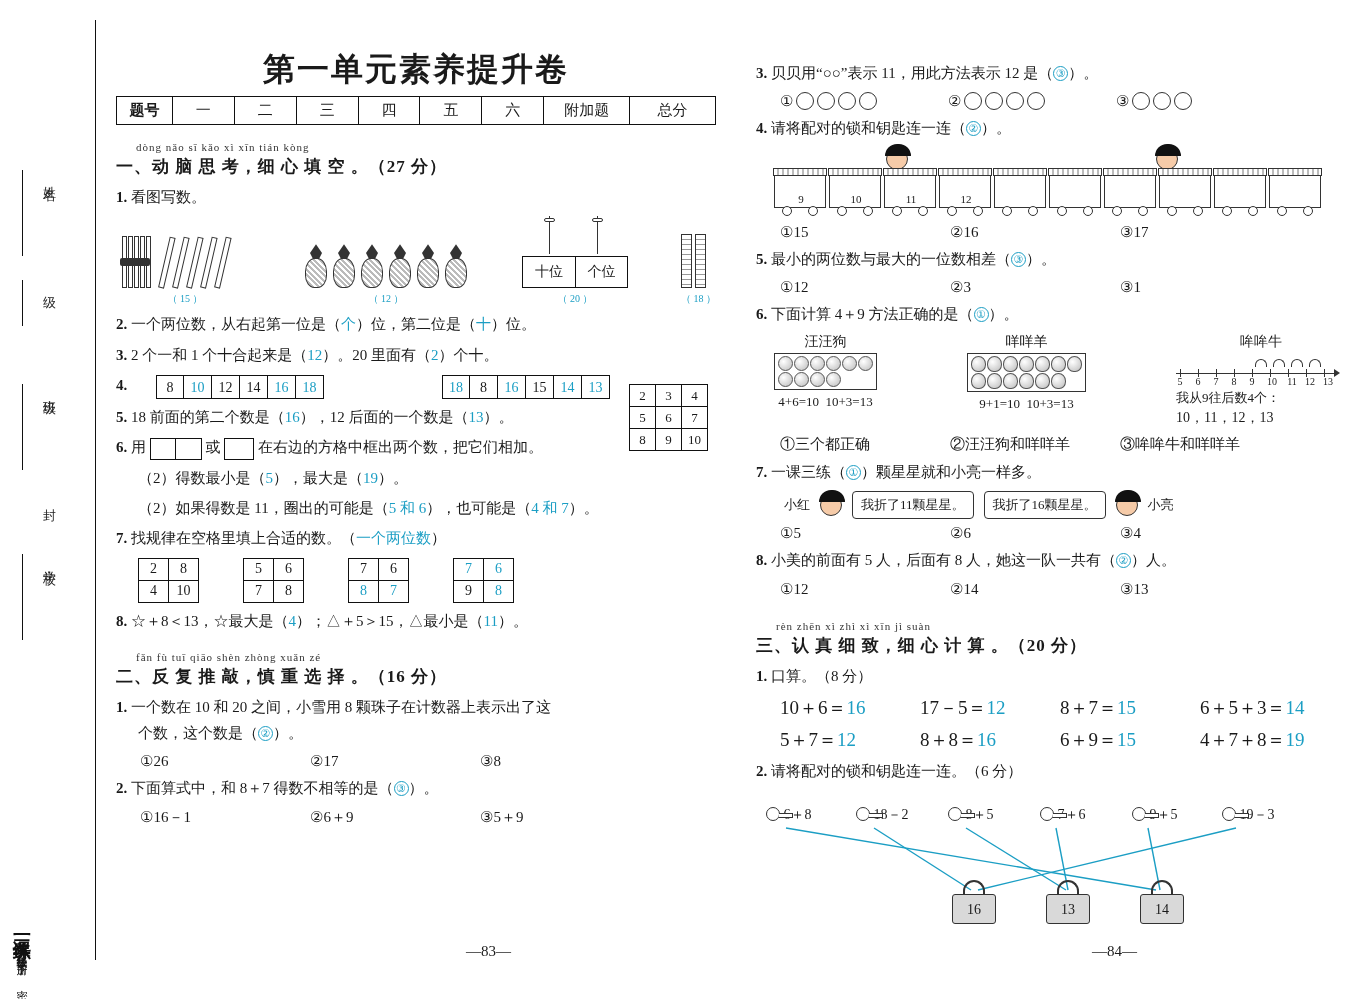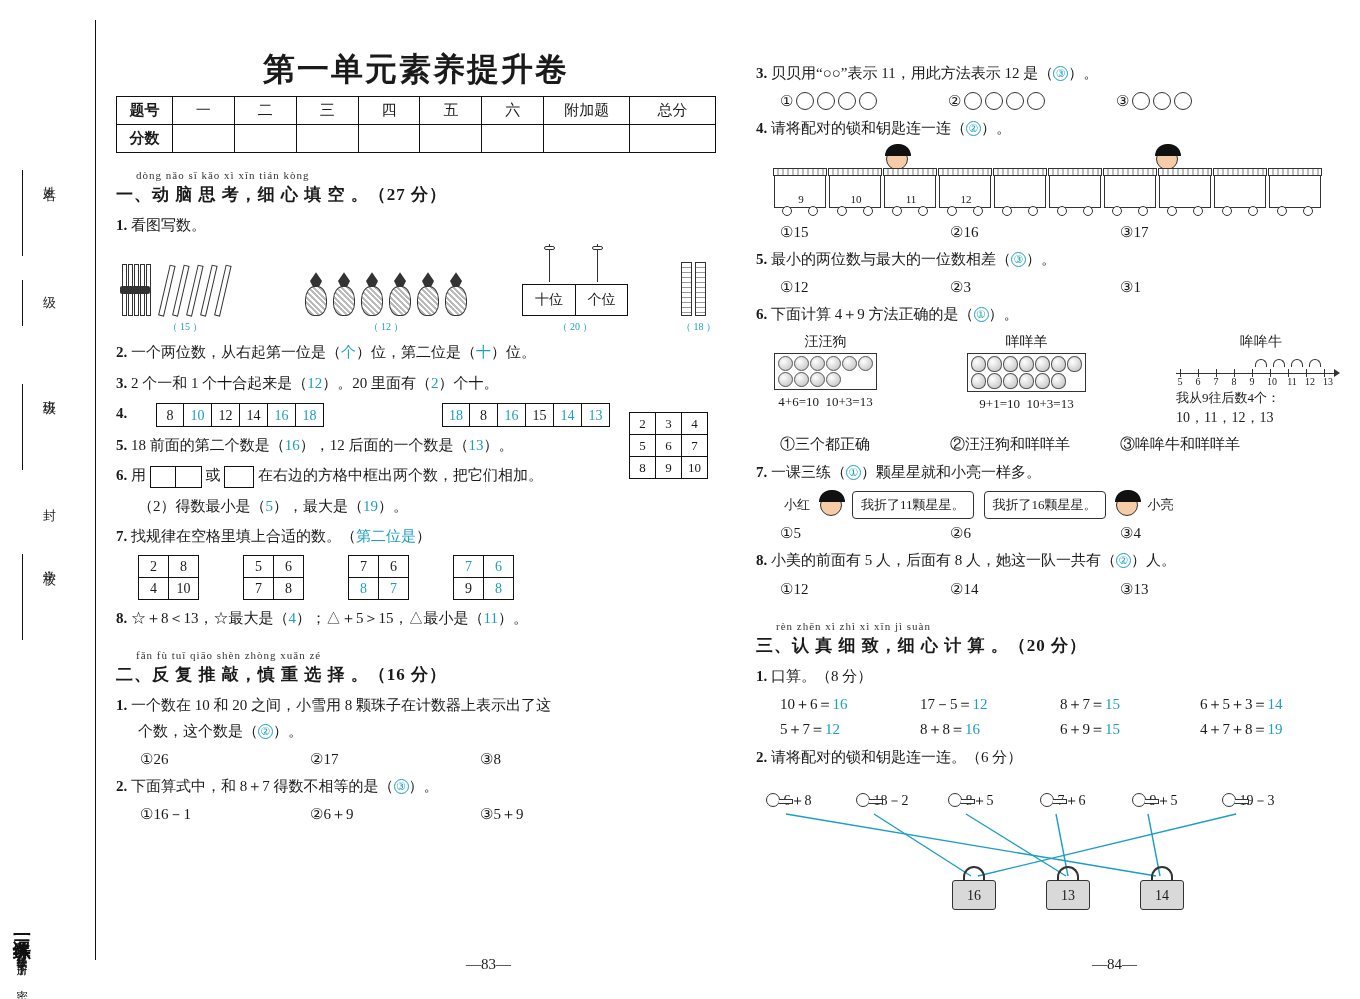--- a/index.html
+++ b/index.html
@@ -137,35 +137,35 @@
   .numline .tick { position:absolute; top:16px; width:1px; height:8px; background:#333; }
   .numline .lab { position:absolute; top:23px; font-size:10px; transform:translateX(-50%); }
   .numline .hop { position:absolute; top:6px; width:12px; height:8px; border:1px solid #333; border-bottom:none; border-radius:8px 8px 0 0; }
 
   
   .bubbles { display:flex; align-items:center; gap:10px; margin:4px 0 2px 28px; }
   .bubble { border:1px solid #333; border-radius:4px; padding:4px 8px; font-size:13px; background:#fff; position:relative; }
   .name { font-size:13px; }
 
   
-  .oral { margin:4px 0 6px 24px; font-size:15px; }
+  .oral { margin:4px 0 6px 24px; font-size:19px; }
   .oral div { display:flex; margin:6px 0; }
   .oral span { width:140px; }
 
   
   .match { position:relative; height:140px; margin-top:4px; }
   .key { position:absolute; top:16px; font-size:14px; }
   .keyicon { display:inline-block; width:14px; height:14px; border:1px solid #333; border-radius:50%; position:relative; vertical-align:-2px; }
   .keyicon:after { content:""; position:absolute; left:12px; top:5px; width:13px; height:3px; background:#fff; border:1px solid #333; border-left:none; }
   .lock { position:absolute; bottom:6px; width:44px; }
   .lockbody { width:44px; height:30px; border:1px solid #333; background:#d9d9d9; border-radius:3px; text-align:center; font-size:14px; line-height:30px; }
   .lockshackle { width:22px; height:14px; border:2px solid #333; border-bottom:none; border-radius:11px 11px 0 0; margin:0 auto; }
   svg.lines { position:absolute; left:0; top:0; width:100%; height:140px; }
 
-  .pagenum { position:absolute; bottom:26px; font-size:15px; }
+  .pagenum { position:absolute; bottom:39px; font-size:15px; }
   #pnL { left:350px; }
   #pnR { left:990px;margin-left:6px; }
 </style>
 </head>
 <body>
 
 <div id="spine">
   <div id="spine-line"></div>
   <div class="spine-label" style="top:176px;">姓名：</div>
   <div class="spine-underline" style="top:170px; height:86px;"></div>
@@ -195,31 +195,20 @@
           <tr>
       <td class="hdr">题号</td>
       <td class="c">一</td>
       <td class="c">二</td>
       <td class="c">三</td>
       <td class="c">四</td>
       <td class="c">五</td>
       <td class="c">六</td>
       <td class="w">附加题</td>
       <td class="w">总分</td>
-    </tr>
-    <tr>
-      <td class="hdr">分数</td>
-      <td class="c"></td>
-      <td class="c"></td>
-      <td class="c"></td>
-      <td class="c"></td>
-      <td class="c"></td>
-      <td class="c"></td>
-      <td class="w"></td>
-      <td class="w"></td>
     </tr>
   </tbody>
       </table>
 
   <div class="pinyin" style="margin:16px 0 0 20px;">dòng nǎo sī kǎo      xì xīn tián kòng</div>
   <div class="sec-title">一、动 脑 思 考，细 心 填 空 。（27 分）</div>
 
   <div class="item">
     <span class="num">1.</span>
     <span>看图写数。</span>
@@ -357,24 +346,27 @@
           <span></span>
           <span></span>
         </span>
     <span>或</span>
     <span class="box1"></span>
     <span>在右边的方格中框出两个数，把它们相加。</span>
   </div>
   <div class="item indent">
     <span>（2）得数最小是（</span><span class="ans">5</span><span>），最大是（</span><span class="ans">19</span><span>）。</span>
   </div>
+  <div class="item indent">
+    <span>（2）如果得数是 11，圈出的可能是（</span><span class="ans">5 和 6</span><span>），也可能是（</span><span class="ans">4 和 7</span><span>）。</span>
+  </div>
 
   <div class="item">
     <span class="num">7.</span>
-    <span>找规律在空格里填上合适的数。（</span><span class="ans">第二位是</span><span>）</span>
+    <span>找规律在空格里填上合适的数。（</span><span class="ans">一个两位数</span><span>）</span>
   </div>
   <div class="grids">
     <table class="g2">
       <tbody>
             <tr>
               <td>2</td>
               <td>8</td>
             </tr>
       <tr>
               <td>4</td>

